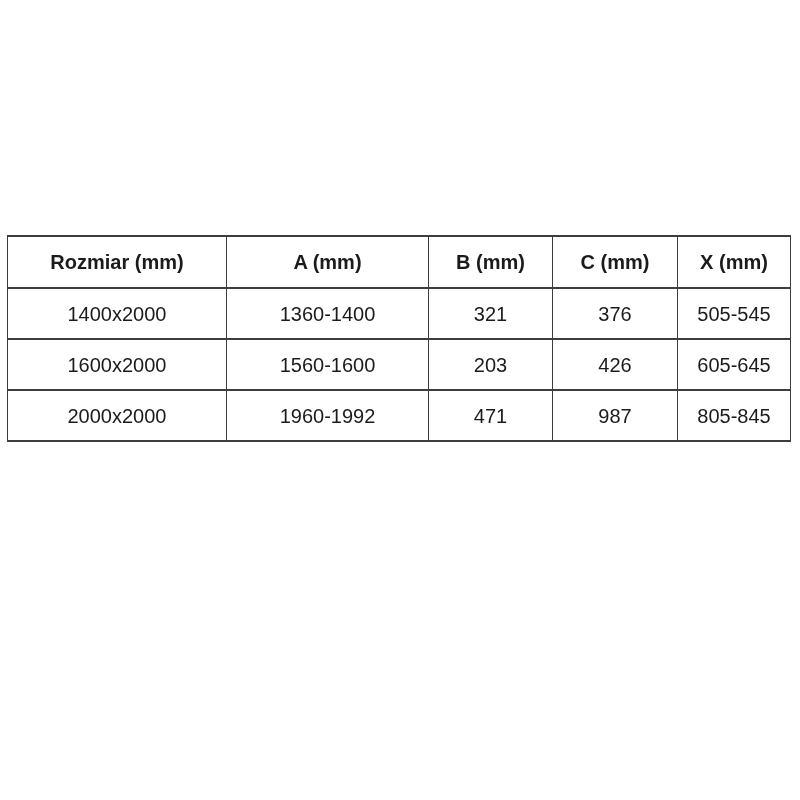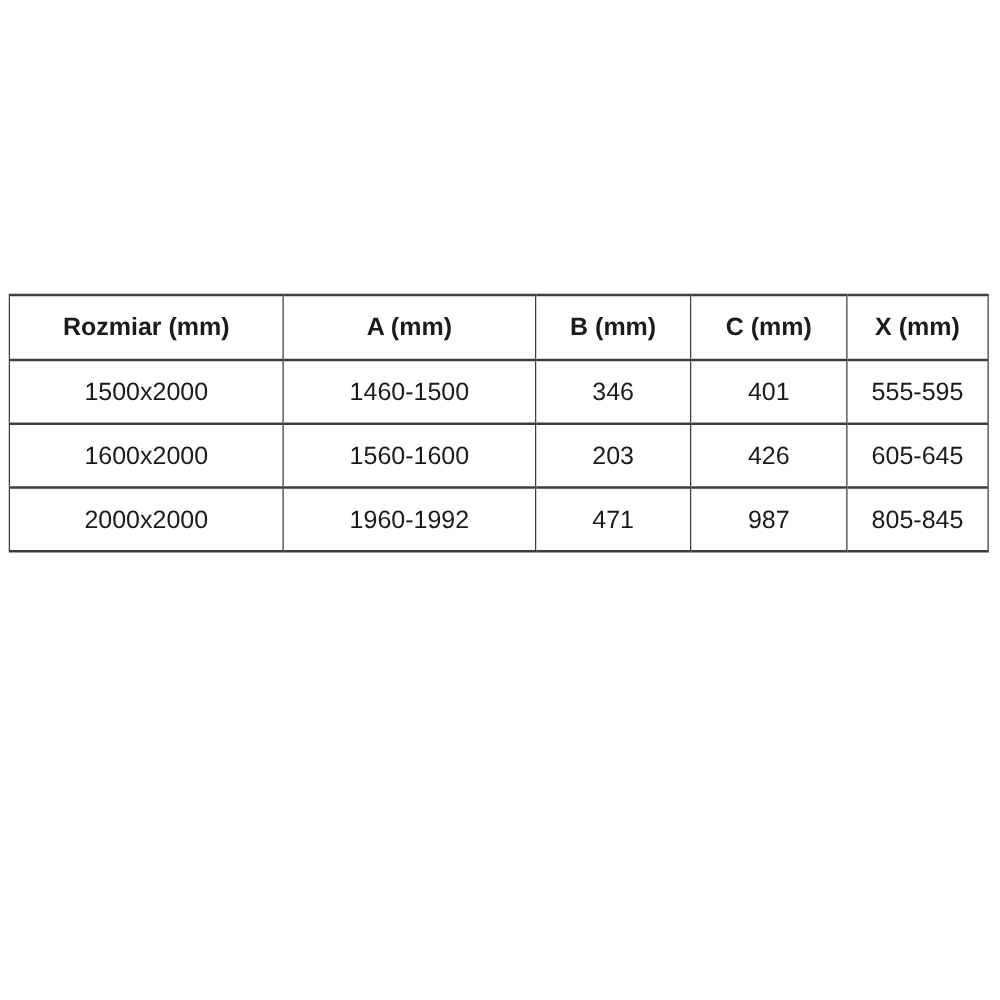--- a/index.html
+++ b/index.html
@@ -65,25 +65,25 @@
       <tr id="header-row">
           <th>Rozmiar (mm)</th>
           <th>A (mm)</th>
           <th>B (mm)</th>
           <th>C (mm)</th>
           <th>X (mm)</th>
         </tr>
     </thead>
     <tbody id="table-body">
         <tr>
-          <td>1500x2000</td>
-          <td>1460-1500</td>
-          <td>346</td>
-          <td>401</td>
-          <td>555-595</td>
+          <td>1400x2000</td>
+          <td>1360-1400</td>
+          <td>321</td>
+          <td>376</td>
+          <td>505-545</td>
         </tr>
         <tr>
           <td>1600x2000</td>
           <td>1560-1600</td>
           <td>203</td>
           <td>426</td>
           <td>605-645</td>
         </tr>
         <tr>
           <td>2000x2000</td>

